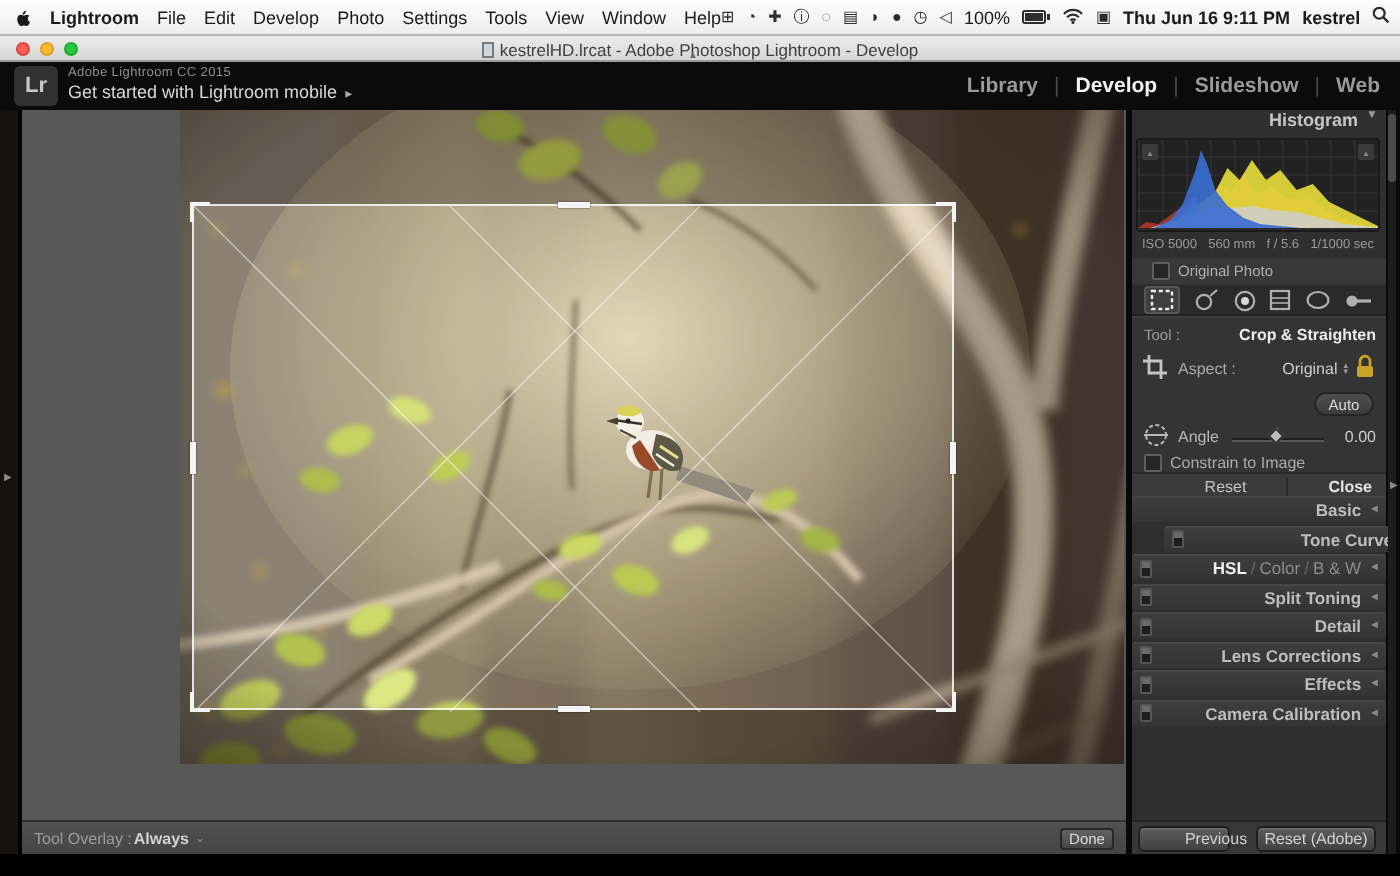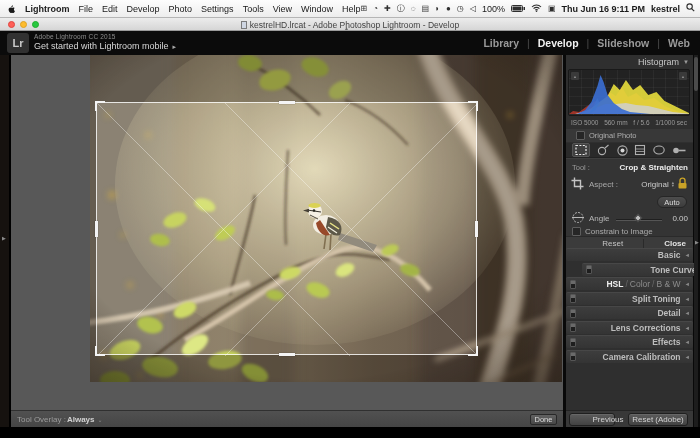--- a/index.html
+++ b/index.html
@@ -86,22 +86,22 @@
     background:linear-gradient(#626262,#474747); border:1px solid #282828;
     color:#dedede; font-size:7.5px; display:flex; align-items:center; justify-content:center; }
 
   
   .rpanel { position:absolute; left:563px; top:0; width:137px; height:372px; background:#090909; }
   .rp-content { position:absolute; left:3px; top:0; width:127px; height:372px; background:#2f2f2f; font-size:8.5px; color:#b5b5b5; }
   .rp-scroll { position:absolute; left:131px; top:0; width:4px; height:372px; background:#1d1d1d; }
   .rp-thumb { position:absolute; left:0; top:2px; width:4px; height:34px; background:#4b4b4b; border-radius:2px; }
 
   .hist-header { position:absolute; left:0; top:0; width:127px; height:13px; display:flex;
-    align-items:center; justify-content:flex-end; gap:4px; padding-right:4px;
-    font-size:9px; font-weight:normal; color:#c6c6c6; }
+    align-items:flex-start; justify-content:flex-end; gap:4px; padding-right:4px;
+    font-size:9px; font-weight:bold; color:#c6c6c6; }
   .hist-tri { font-size:6px; color:#9a9a9a; }
   .hist-box { position:absolute; left:2px; top:14px; width:122px; height:47px; background:#222;
     border:1px solid #191919; border-radius:2px; overflow:hidden;
     background-image:repeating-linear-gradient(90deg, rgba(255,255,255,0.045) 0 1px, transparent 1px 12px),
                      repeating-linear-gradient(0deg, rgba(255,255,255,0.04) 0 1px, transparent 1px 9px); }
   .clip-ind { position:absolute; top:2px; width:8px; height:8px; background:#3a3a3a; border-radius:1px;
     display:flex; align-items:center; justify-content:center; font-size:4px; color:#8a8a8a; }
   .hist-info { position:absolute; left:2px; top:62px; width:122px; height:11px; display:flex;
     justify-content:space-between; align-items:center; padding:0 3px; font-size:6.5px; color:#9a9a9a; }
   .orig-row { position:absolute; left:0; top:74px; width:127px; height:13px; background:#383838;

